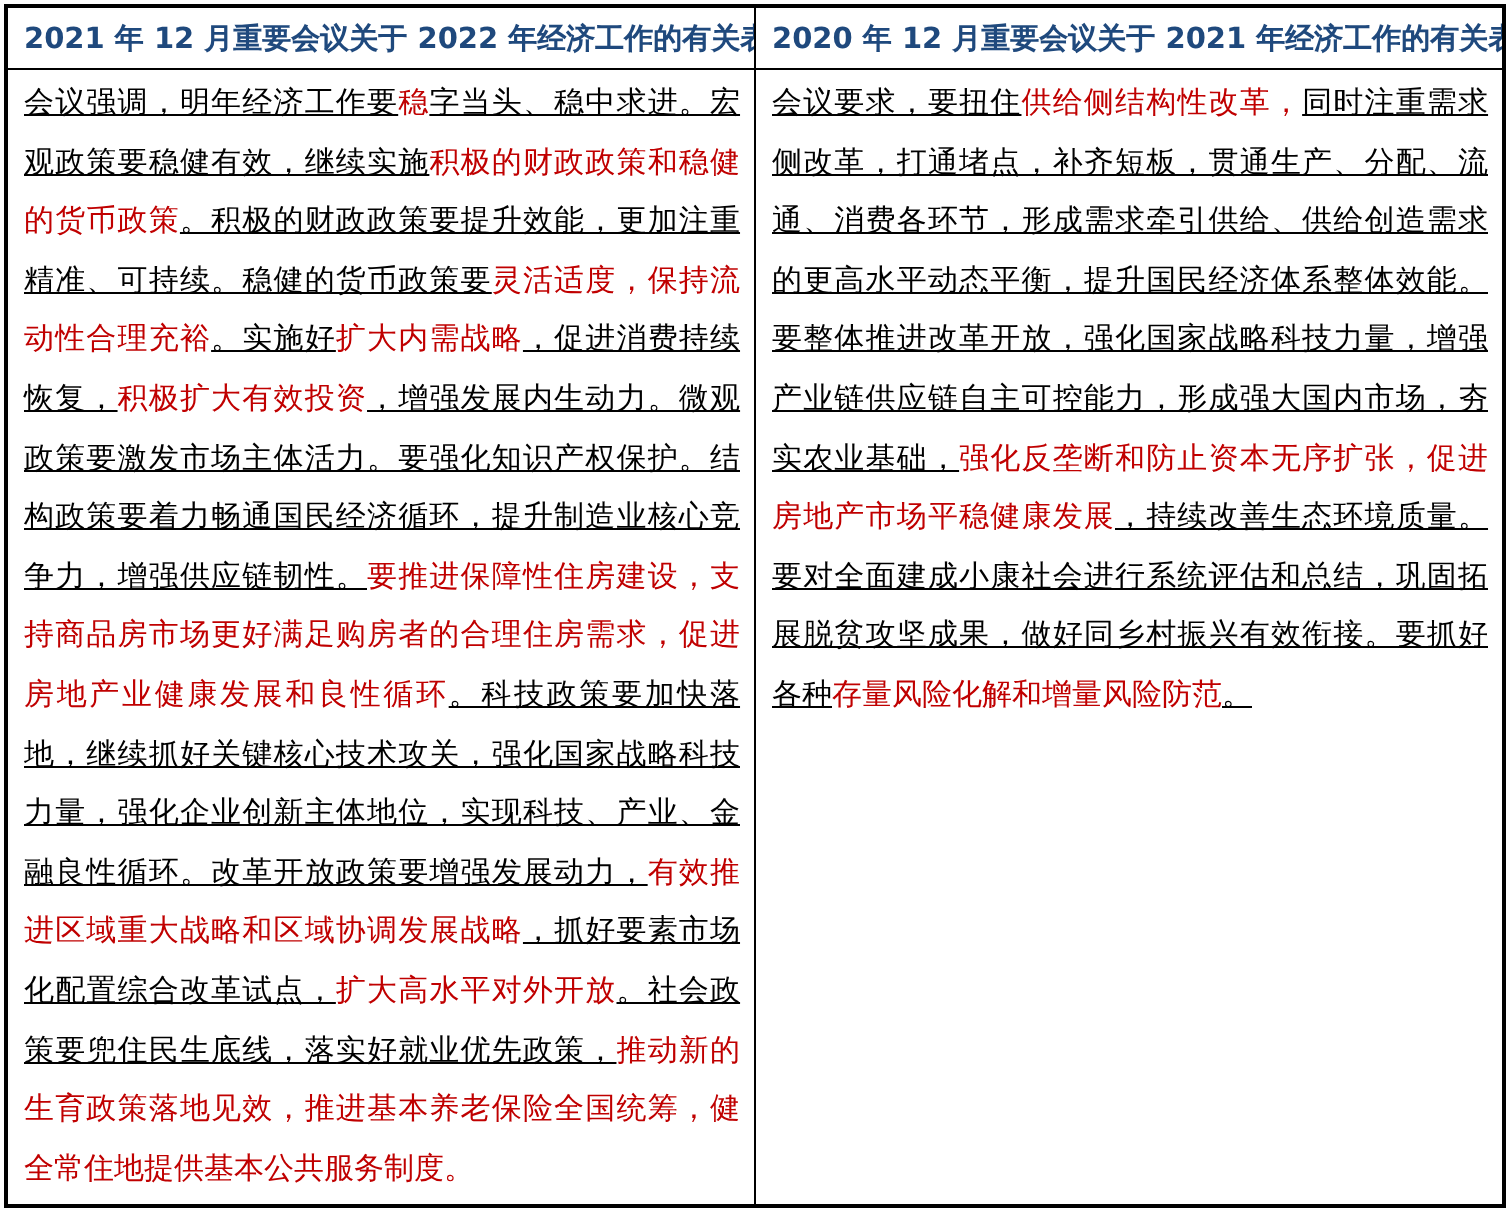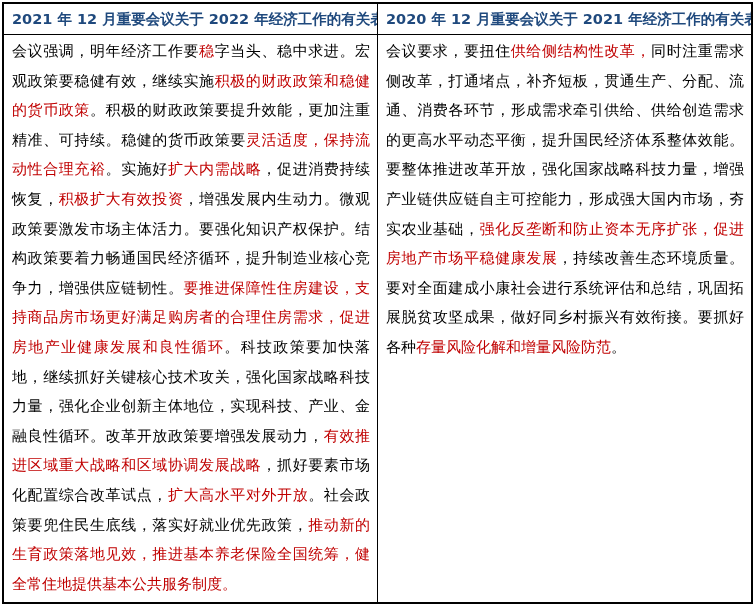--- a/index.html
+++ b/index.html
@@ -45,21 +45,21 @@
     box-sizing: border-box;
     flex: 1;
     padding: 2px 7px 4px 8px;
     font-size: 15px;
     line-height: 29.6px;
     color: #000;
     text-align: justify;
     overflow: hidden;
     word-break: break-all;
   }
-  .seg-black { color: #000000; }
+  .seg-black { color: #000000; text-decoration: underline; }
   .seg-red   { color: var(--red, #C00000); }
 </style>
 </head>
 <body>
 
 <div class="tbl">
   <div class="col left">
     <div class="hdr">2021 年 12 月重要会议关于 2022 年经济工作的有关表述</div>
     <div class="cell"><span class="seg-black">会议强调，明年经济工作要</span><span class="seg-red">稳</span><span class="seg-black">字当头、稳中求进。宏观政策要稳健有效，继续实施</span><span class="seg-red">积极的财政政策和稳健的货币政策</span><span class="seg-black">。积极的财政政策要提升效能，更加注重精准、可持续。稳健的货币政策要</span><span class="seg-red">灵活适度，保持流动性合理充裕</span><span class="seg-black">。实施好</span><span class="seg-red">扩大内需战略</span><span class="seg-black">，促进消费持续恢复，</span><span class="seg-red">积极扩大有效投资</span><span class="seg-black">，增强发展内生动力。微观政策要激发市场主体活力。要强化知识产权保护。结构政策要着力畅通国民经济循环，提升制造业核心竞争力，增强供应链韧性。</span><span class="seg-red">要推进保障性住房建设，支持商品房市场更好满足购房者的合理住房需求，促进房地产业健康发展和良性循环</span><span class="seg-black">。科技政策要加快落地，继续抓好关键核心技术攻关，强化国家战略科技力量，强化企业创新主体地位，实现科技、产业、金融良性循环。改革开放政策要增强发展动力，</span><span class="seg-red">有效推进区域重大战略和区域协调发展战略</span><span class="seg-black">，抓好要素市场化配置综合改革试点，</span><span class="seg-red">扩大高水平对外开放</span><span class="seg-black">。社会政策要兜住民生底线，落实好就业优先政策，</span><span class="seg-red">推动新的生育政策落地见效，推进基本养老保险全国统筹，健全常住地提供基本公共服务制度。</span></div>
   </div>

